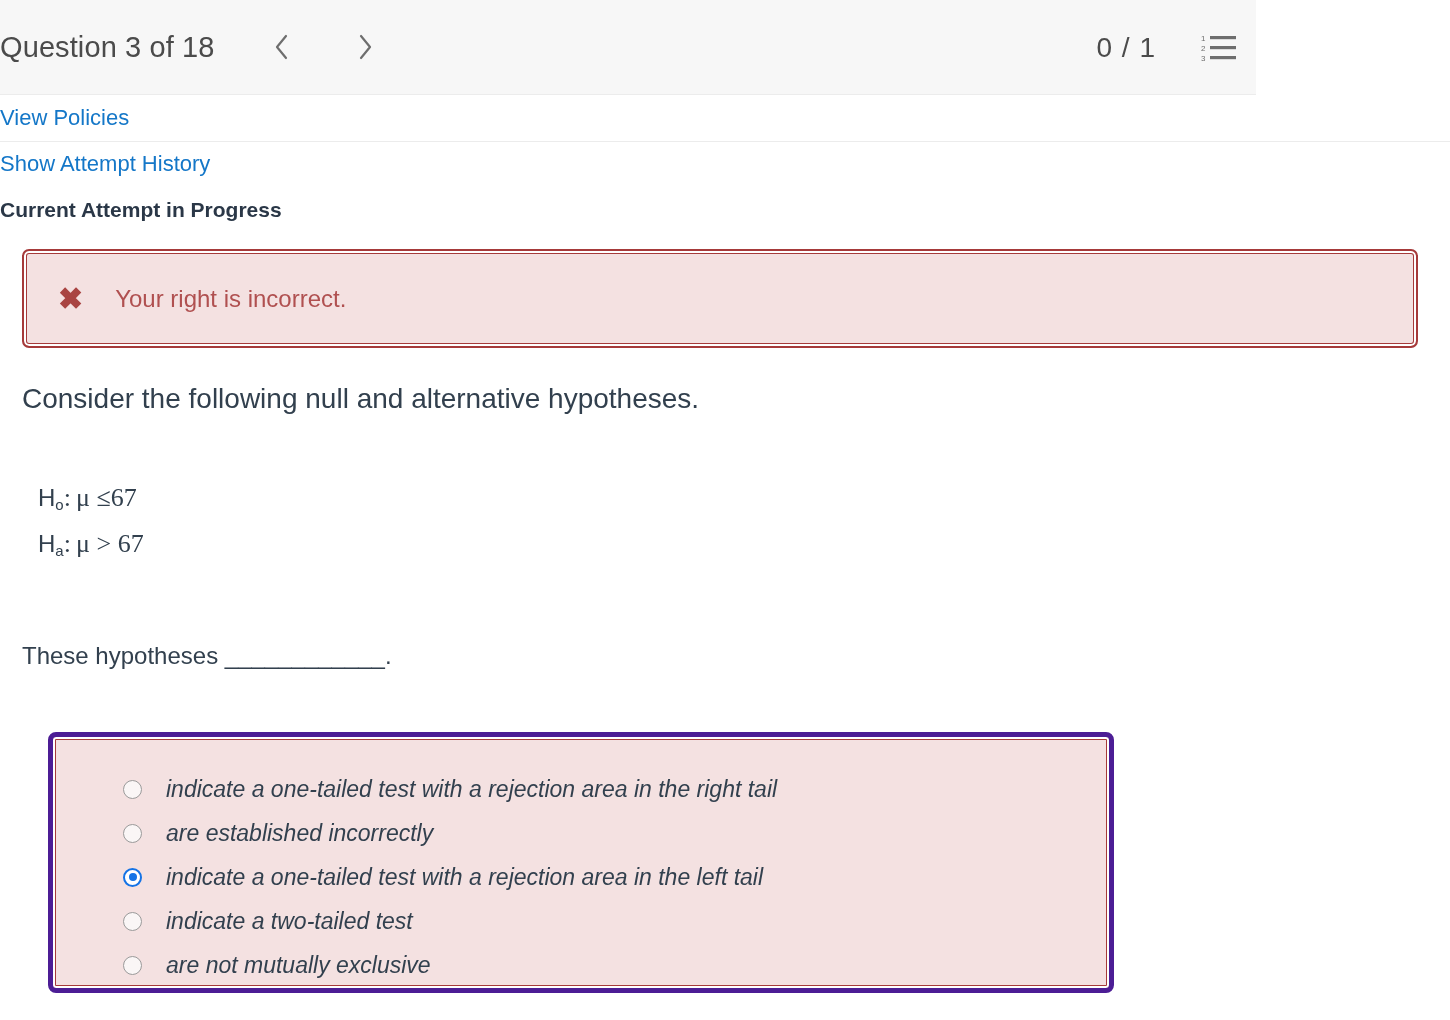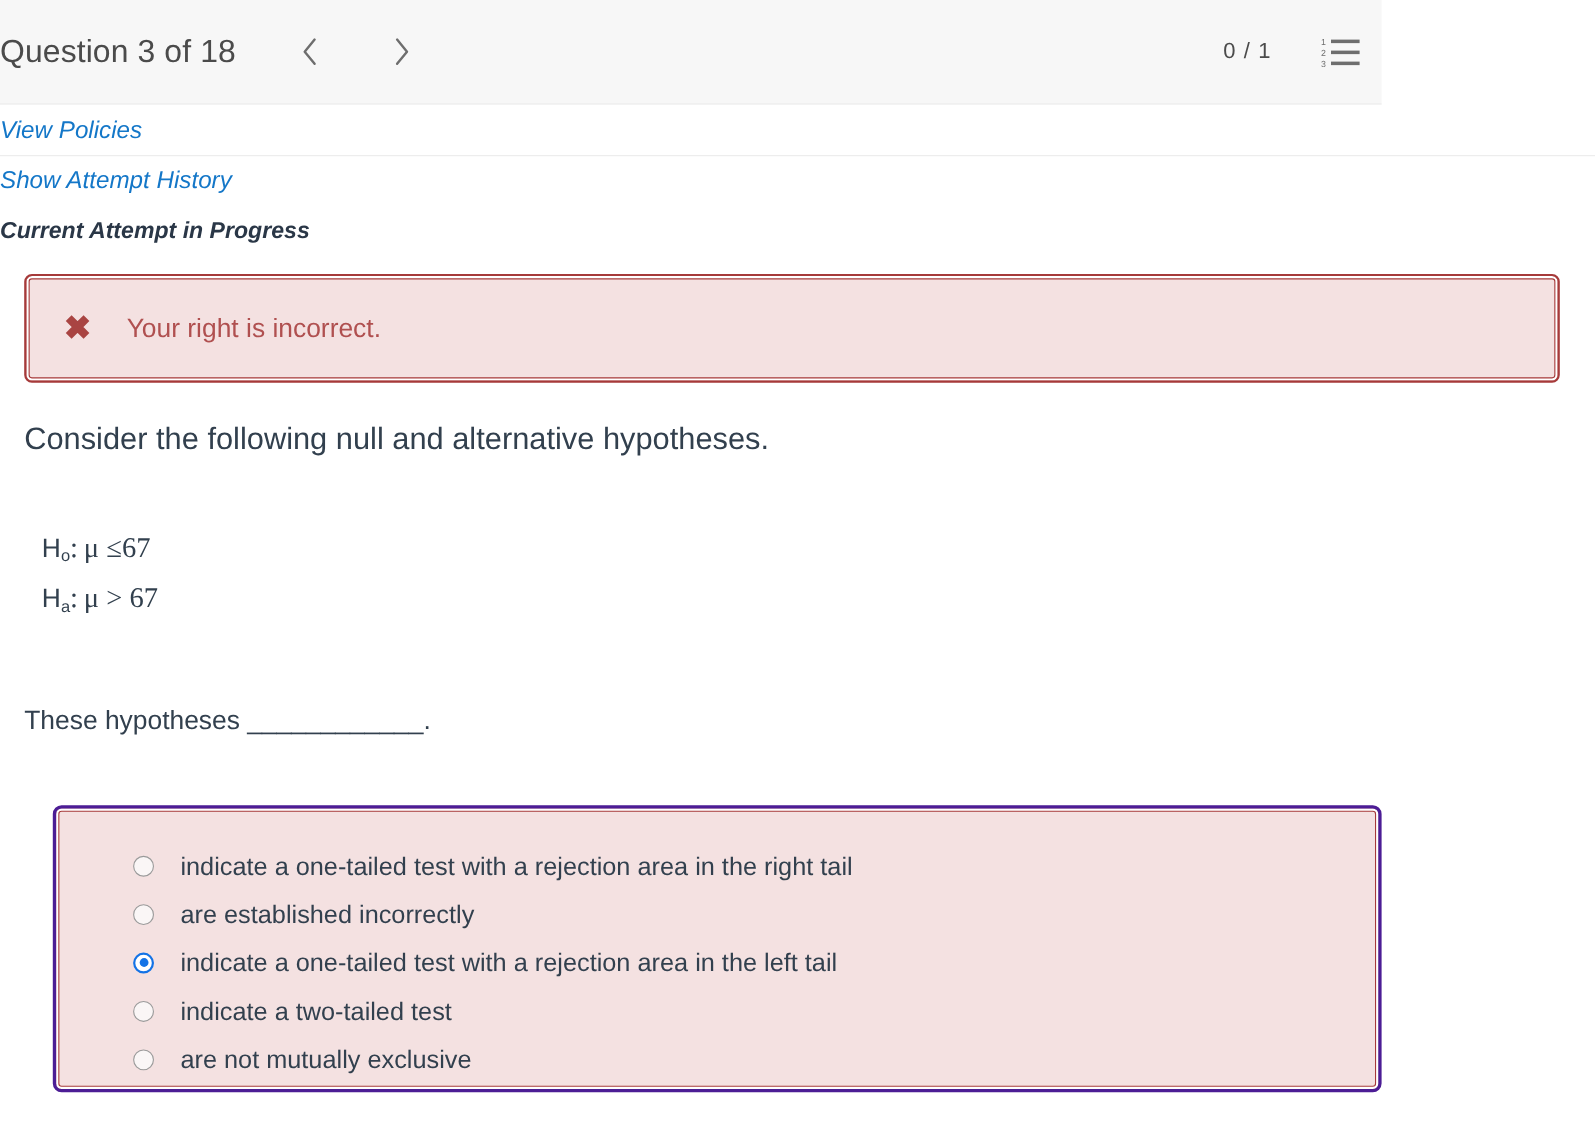--- a/index.html
+++ b/index.html
@@ -49,40 +49,39 @@
   .nav-btn.next { margin-left: 38px; }
 
   .qheader-right {
     position: absolute;
     right: 16px; top: 0;
     height: 95px;
     display: flex;
     align-items: center;
   }
   .score {
-    font-size: 20px;
+    font-size: 28px;
     color: #4b4b4b;
     letter-spacing: 1px;
     white-space: nowrap;
     text-align: center;
   }
   .list-icon {
     margin-left: 42px;
     width: 42px; height: 38px;
     display: flex; align-items: center; justify-content: center;
     cursor: pointer;
   }
 
   
   .links-region {
     position: absolute;
     left: 0; top: 95px;
     width: 1450px;
     padding-top: 5px;
-    font-style: italic;
   }
   .qlink {
     display: block;
     font-size: 22px;
     color: #1477c8;
     text-decoration: none;
     line-height: 1;
     cursor: pointer;
     white-space: nowrap;
   }
@@ -165,26 +164,27 @@
     line-height: 1;
     margin-left: 22px;
     margin-top: 87px;
     white-space: nowrap;
   }
 
   
   .options-box {
     position: absolute;
     left: 48px; top: 732px;
-    width: 1208px; height: 261px;
+    width: 1066px; height: 261px;
     background: #f4e1e1;
-    border: 3px solid #4c1d95;
+    border: 5px solid #4c1d95;
     border-radius: 8px;
     box-shadow: 0 0 0 2px #ffffff inset, 0 0 0 3px #a63a3a inset;
     padding: 30px 0 0 0;
+    font-style: italic;
   }
   .option-row {
     display: flex;
     align-items: center;
     height: 44px;
     padding-left: 22px;
     cursor: pointer;
   }
   .radio {
     width: 19px; height: 19px;

